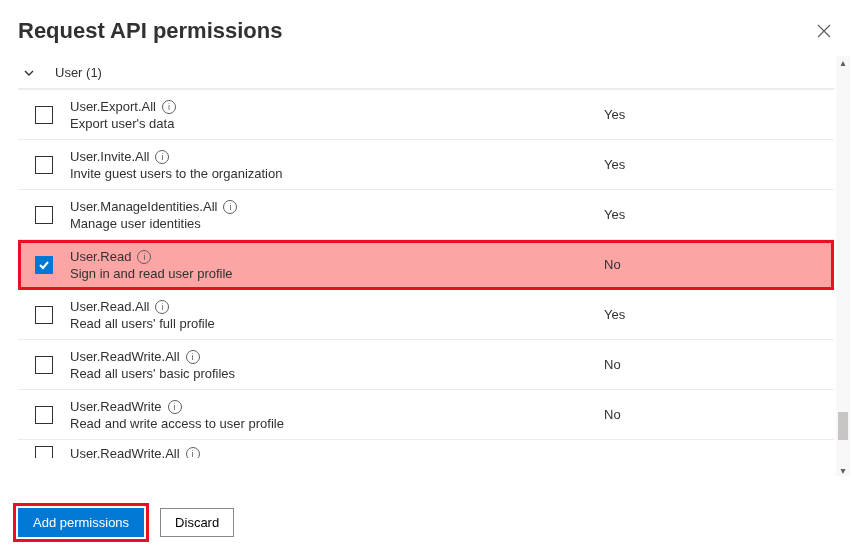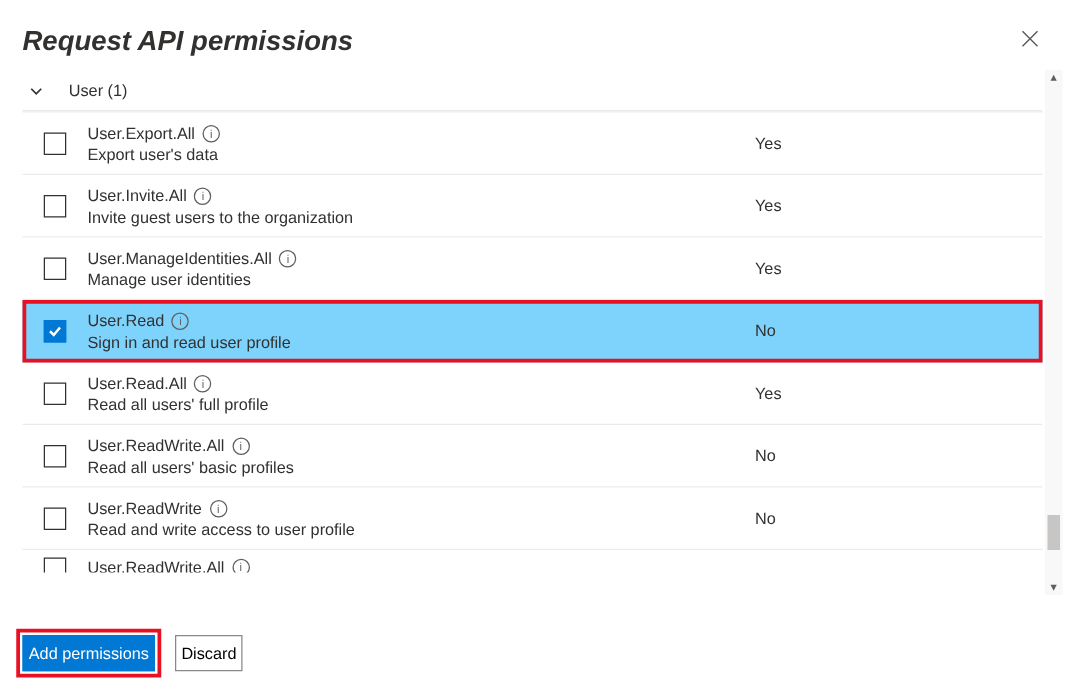--- a/index.html
+++ b/index.html
@@ -1,39 +1,39 @@
 <!DOCTYPE html>
 <html><head>
   <meta charset="utf-8">
   <style>
     * { box-sizing: border-box; margin: 0; padding: 0; }
     body { font-family: "Segoe UI", -apple-system, sans-serif; font-size: 13px; color: #323130; width: 852px; height: 549px; position: relative; background: #fff; }
-    .header { display: flex; justify-content: space-between; align-items: center; padding: 18px 17px 10px 18px; font-style: italic; }
+    .header { display: flex; justify-content: space-between; align-items: flex-start; padding: 18px 17px 10px 18px; }
     .header h1 { font-size: 22px; font-weight: 600; }
     .close-icon { font-size: 18px; cursor: pointer; color: #605e5c; padding: 4px; }
     .content { padding: 0 18px; overflow-y: auto; height: 420px; position: relative; }
     .group-header { display: flex; align-items: center; gap: 19px; padding: 8px 4px; border-bottom: 1px solid #edebe9; cursor: pointer; }
     .group-header .chev { width: 14px; height: 14px; display: inline-flex; align-items: center; justify-content: center; }
     .group-header .label { font-size: 13px; }
     .rows { border-top: 1px solid #edebe9; }
     .row { display: flex; align-items: center; padding: 8px 0; border-bottom: 1px solid #edebe9; min-height: 50px; }
-    .row.selected { background: #7dd3fc; }
+    .row.selected { background: #fca5a5; }
     .row.highlighted { outline: 3px solid #e81123; outline-offset: -3px; }
     .cb-cell { width: 52px; display: flex; align-items: center; justify-content: center; }
     .cb { width: 18px; height: 18px; border: 1px solid #323130; background: #fff; display: inline-flex; align-items: center; justify-content: center; cursor: pointer; }
     .cb.checked { background: #0078d4; border-color: #0078d4; color: #fff; }
     .perm-cell { flex: 1; display: flex; flex-direction: column; gap: 2px; }
     .perm-name-line { display: flex; align-items: flex-end; gap: 6px; }
     .perm-name { font-size: 13px; color: #323130; }
     .info-icon { width: 14px; height: 14px; border: 1px solid #605e5c; border-radius: 50%; display: inline-flex; align-items: center; justify-content: center; font-size: 9px; color: #605e5c; cursor: pointer; }
     .perm-desc { font-size: 13px; color: #323130; }
     .consent-cell { width: 230px; font-size: 13px; }
     .partial-row { display: flex; align-items: flex-start; padding: 6px 0 0 0; height: 18px; overflow: hidden; }
     .footer { position: absolute; bottom: 12px; left: 18px; display: flex; gap: 16px; align-items: center; }
-    .btn { padding: 6px 4px; font-size: 13px; font-family: inherit; cursor: pointer; border: 1px solid #8a8886; background: #fff; }
+    .btn { padding: 6px 14px; font-size: 13px; font-family: inherit; cursor: pointer; border: 1px solid #8a8886; background: #fff; }
     .btn.primary { background: #0078d4; color: #fff; border-color: #0078d4; outline: 3px solid #e81123; outline-offset: 2px; }
     .scrollbar { position: absolute; right: 2px; top: 56px; width: 14px; height: 420px; display: flex; flex-direction: column; align-items: center; justify-content: space-between; background: #f8f8f8; }
     .scrollbar .arrow { width: 12px; height: 12px; font-size: 10px; display: flex; align-items: center; justify-content: center; cursor: pointer; color: #605e5c; }
     .scrollbar .thumb { width: 10px; height: 28px; background: #c8c6c4; position: absolute; right: 2px; bottom: 36px; }
   </style>
 </head>
 <body>
 
 <div class="header">
   <h1>Request API permissions</h1>

